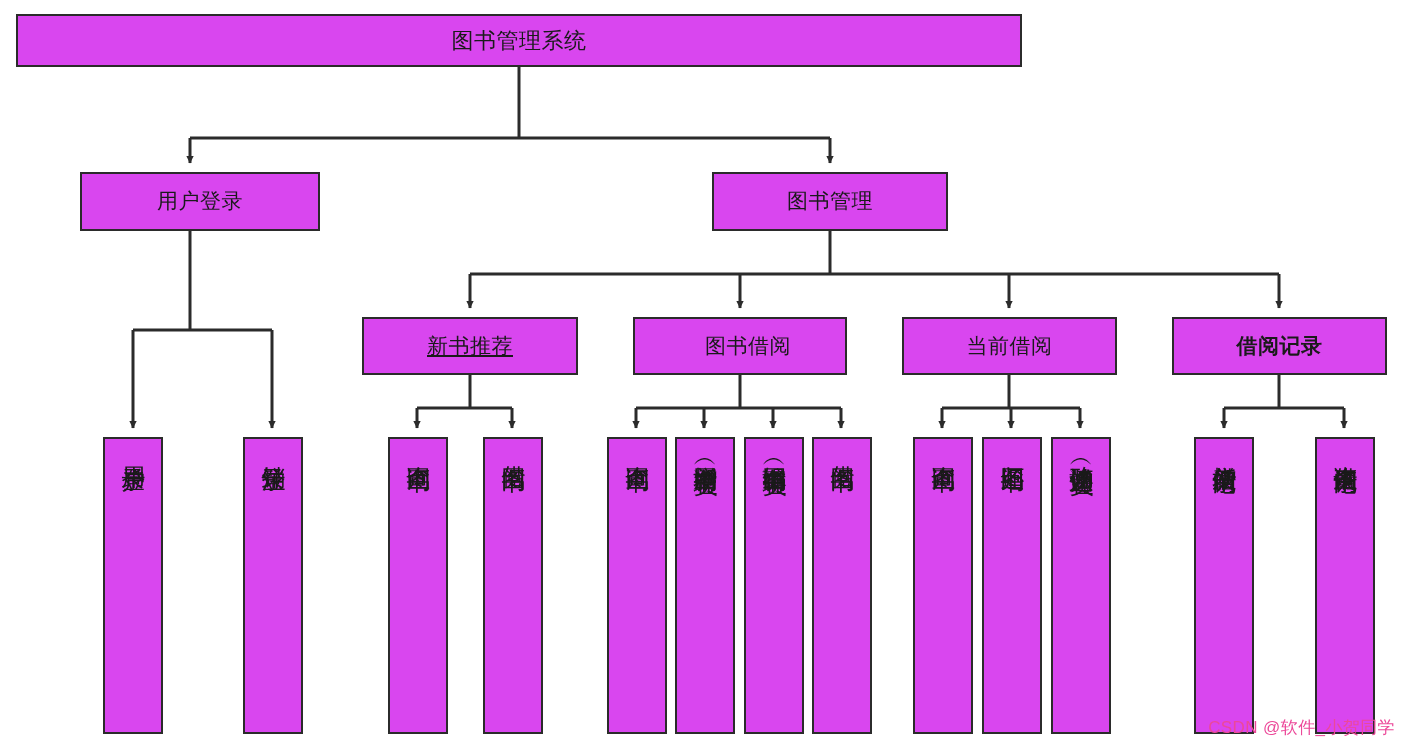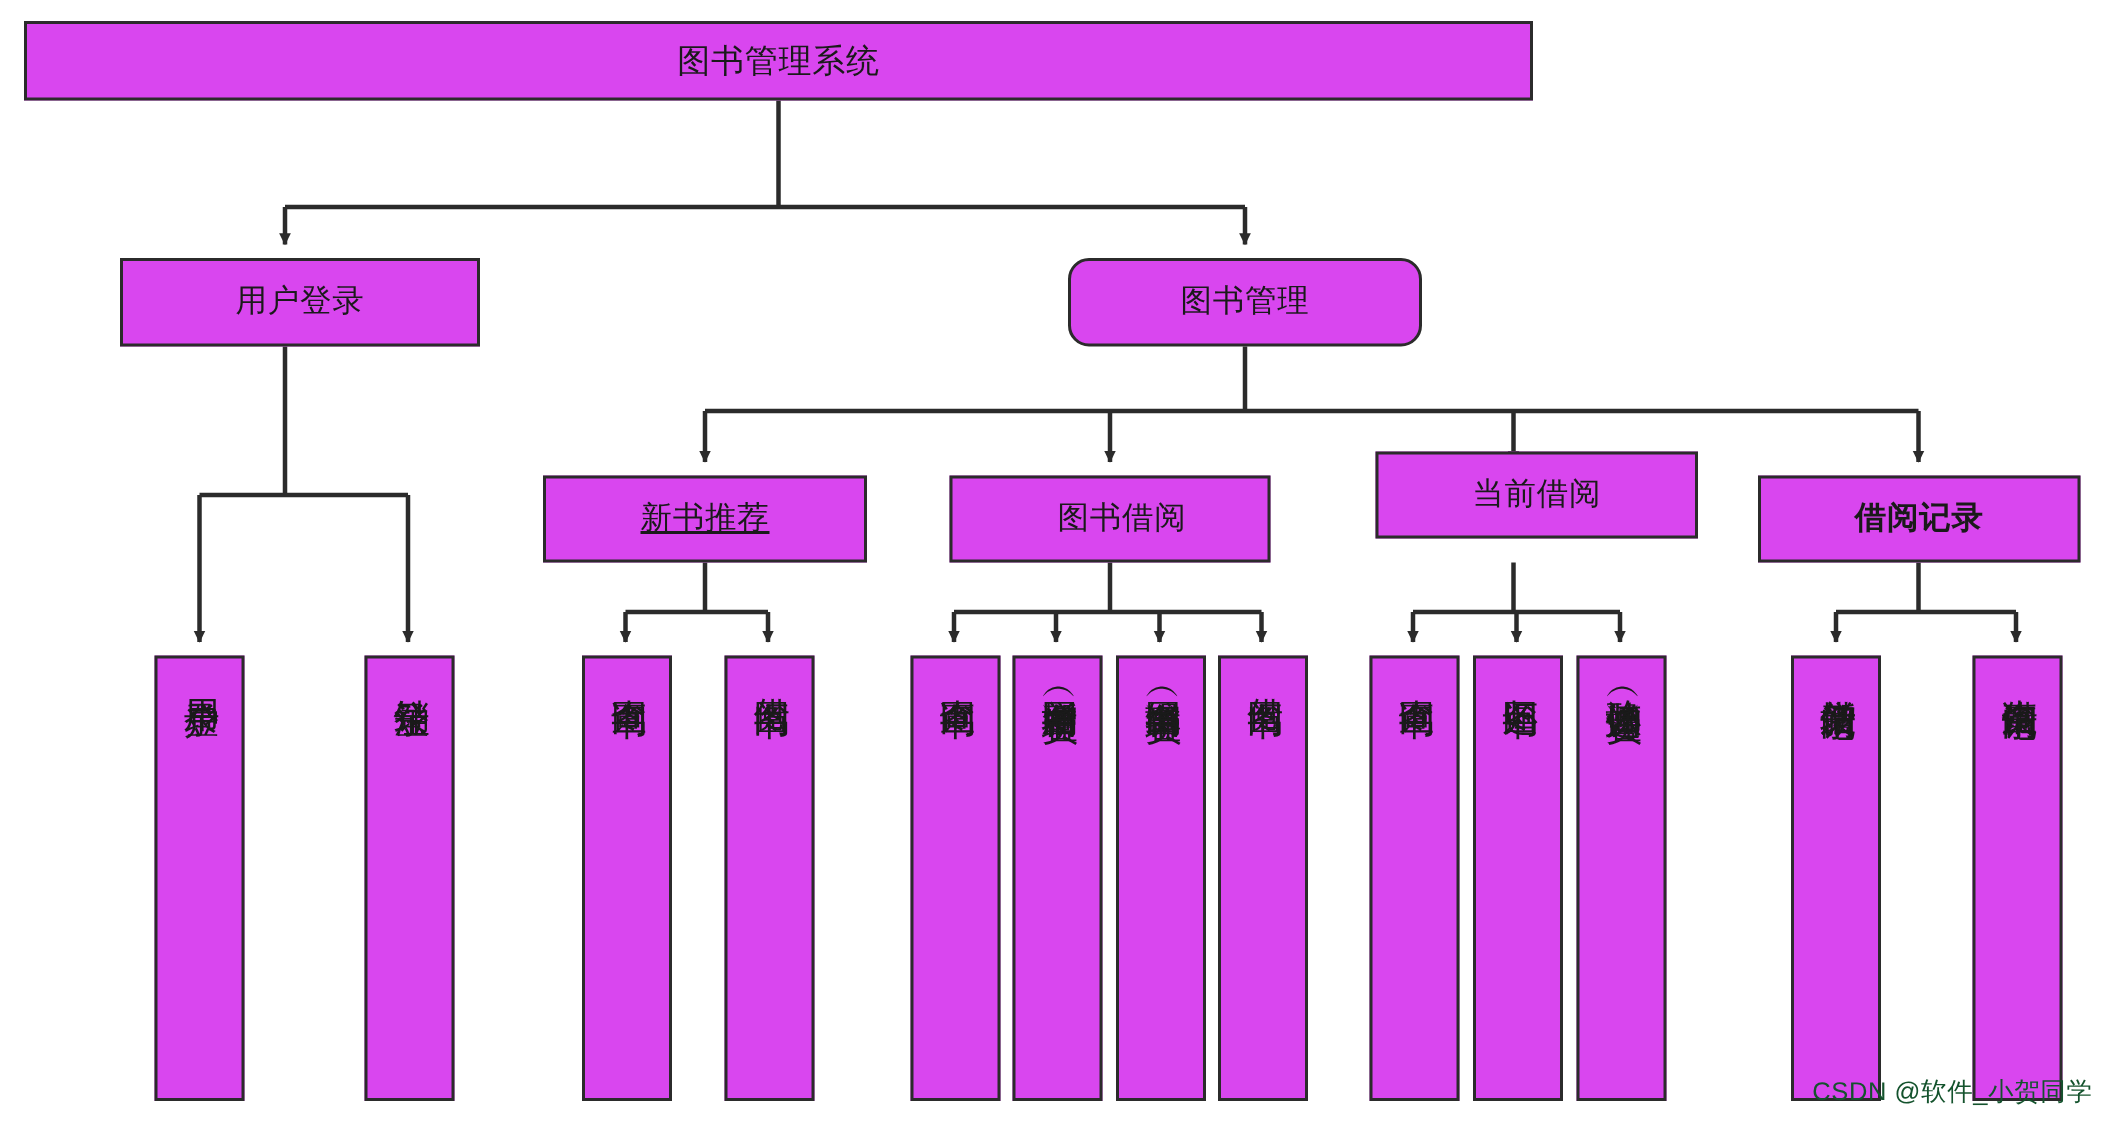--- a/index.html
+++ b/index.html
@@ -61,21 +61,21 @@
     white-space: normal;
     text-align: left;
     height: auto;
     max-height: 278px;
   }
   #watermark {
     position: absolute;
     right: 10px;
     bottom: 8px;
     font-size: 17px;
-    color: #14532d;
+    color: #ec4899;
     letter-spacing: 0.4px;
     z-index: 5;
     white-space: nowrap;
   }
 </style>
 </head>
 <body>
 
 <div id="diagram-root">
 
@@ -142,33 +142,33 @@
   </svg>
 
   <div class="node level-1" style="left:16px; top:14px; width:1006px; height:53px;">
     <span class="node-label">图书管理系统</span>
   </div>
 
   <div class="node level-2" style="left:80px; top:172px; width:240px; height:59px;">
     <span class="node-label">用户登录</span>
   </div>
 
-  <div class="node level-2" style="left:712px; top:172px; width:236px; height:59px;border-radius:14px;">
+  <div class="node level-2" style="left:712px; top:172px; width:236px; height:59px;">
     <span class="node-label">图书管理</span>
   </div>
 
   <div class="node level-3" style="left:362px; top:317px; width:216px; height:58px;text-decoration:underline;">
     <span class="node-label">新书推荐</span>
   </div>
 
   <div class="node level-3" style="left:633px; top:317px; width:214px; height:58px;padding-left:16px;">
     <span class="node-label">图书借阅</span>
   </div>
 
-  <div class="node level-3" style="left:902px; top:301px; width:215px; height:58px;margin-left:15px;">
+  <div class="node level-3" style="left:902px; top:317px; width:215px; height:58px;">
     <span class="node-label">当前借阅</span>
   </div>
 
   <div class="node level-3" style="left:1172px; top:317px; width:215px; height:58px;font-weight:bold;">
     <span class="node-label">借阅记录</span>
   </div>
 
   <div class="node leaf" style="left:103px; top:437px; width:60px; height:297px;">
     <span class="node-label">用户登录</span>
   </div>

